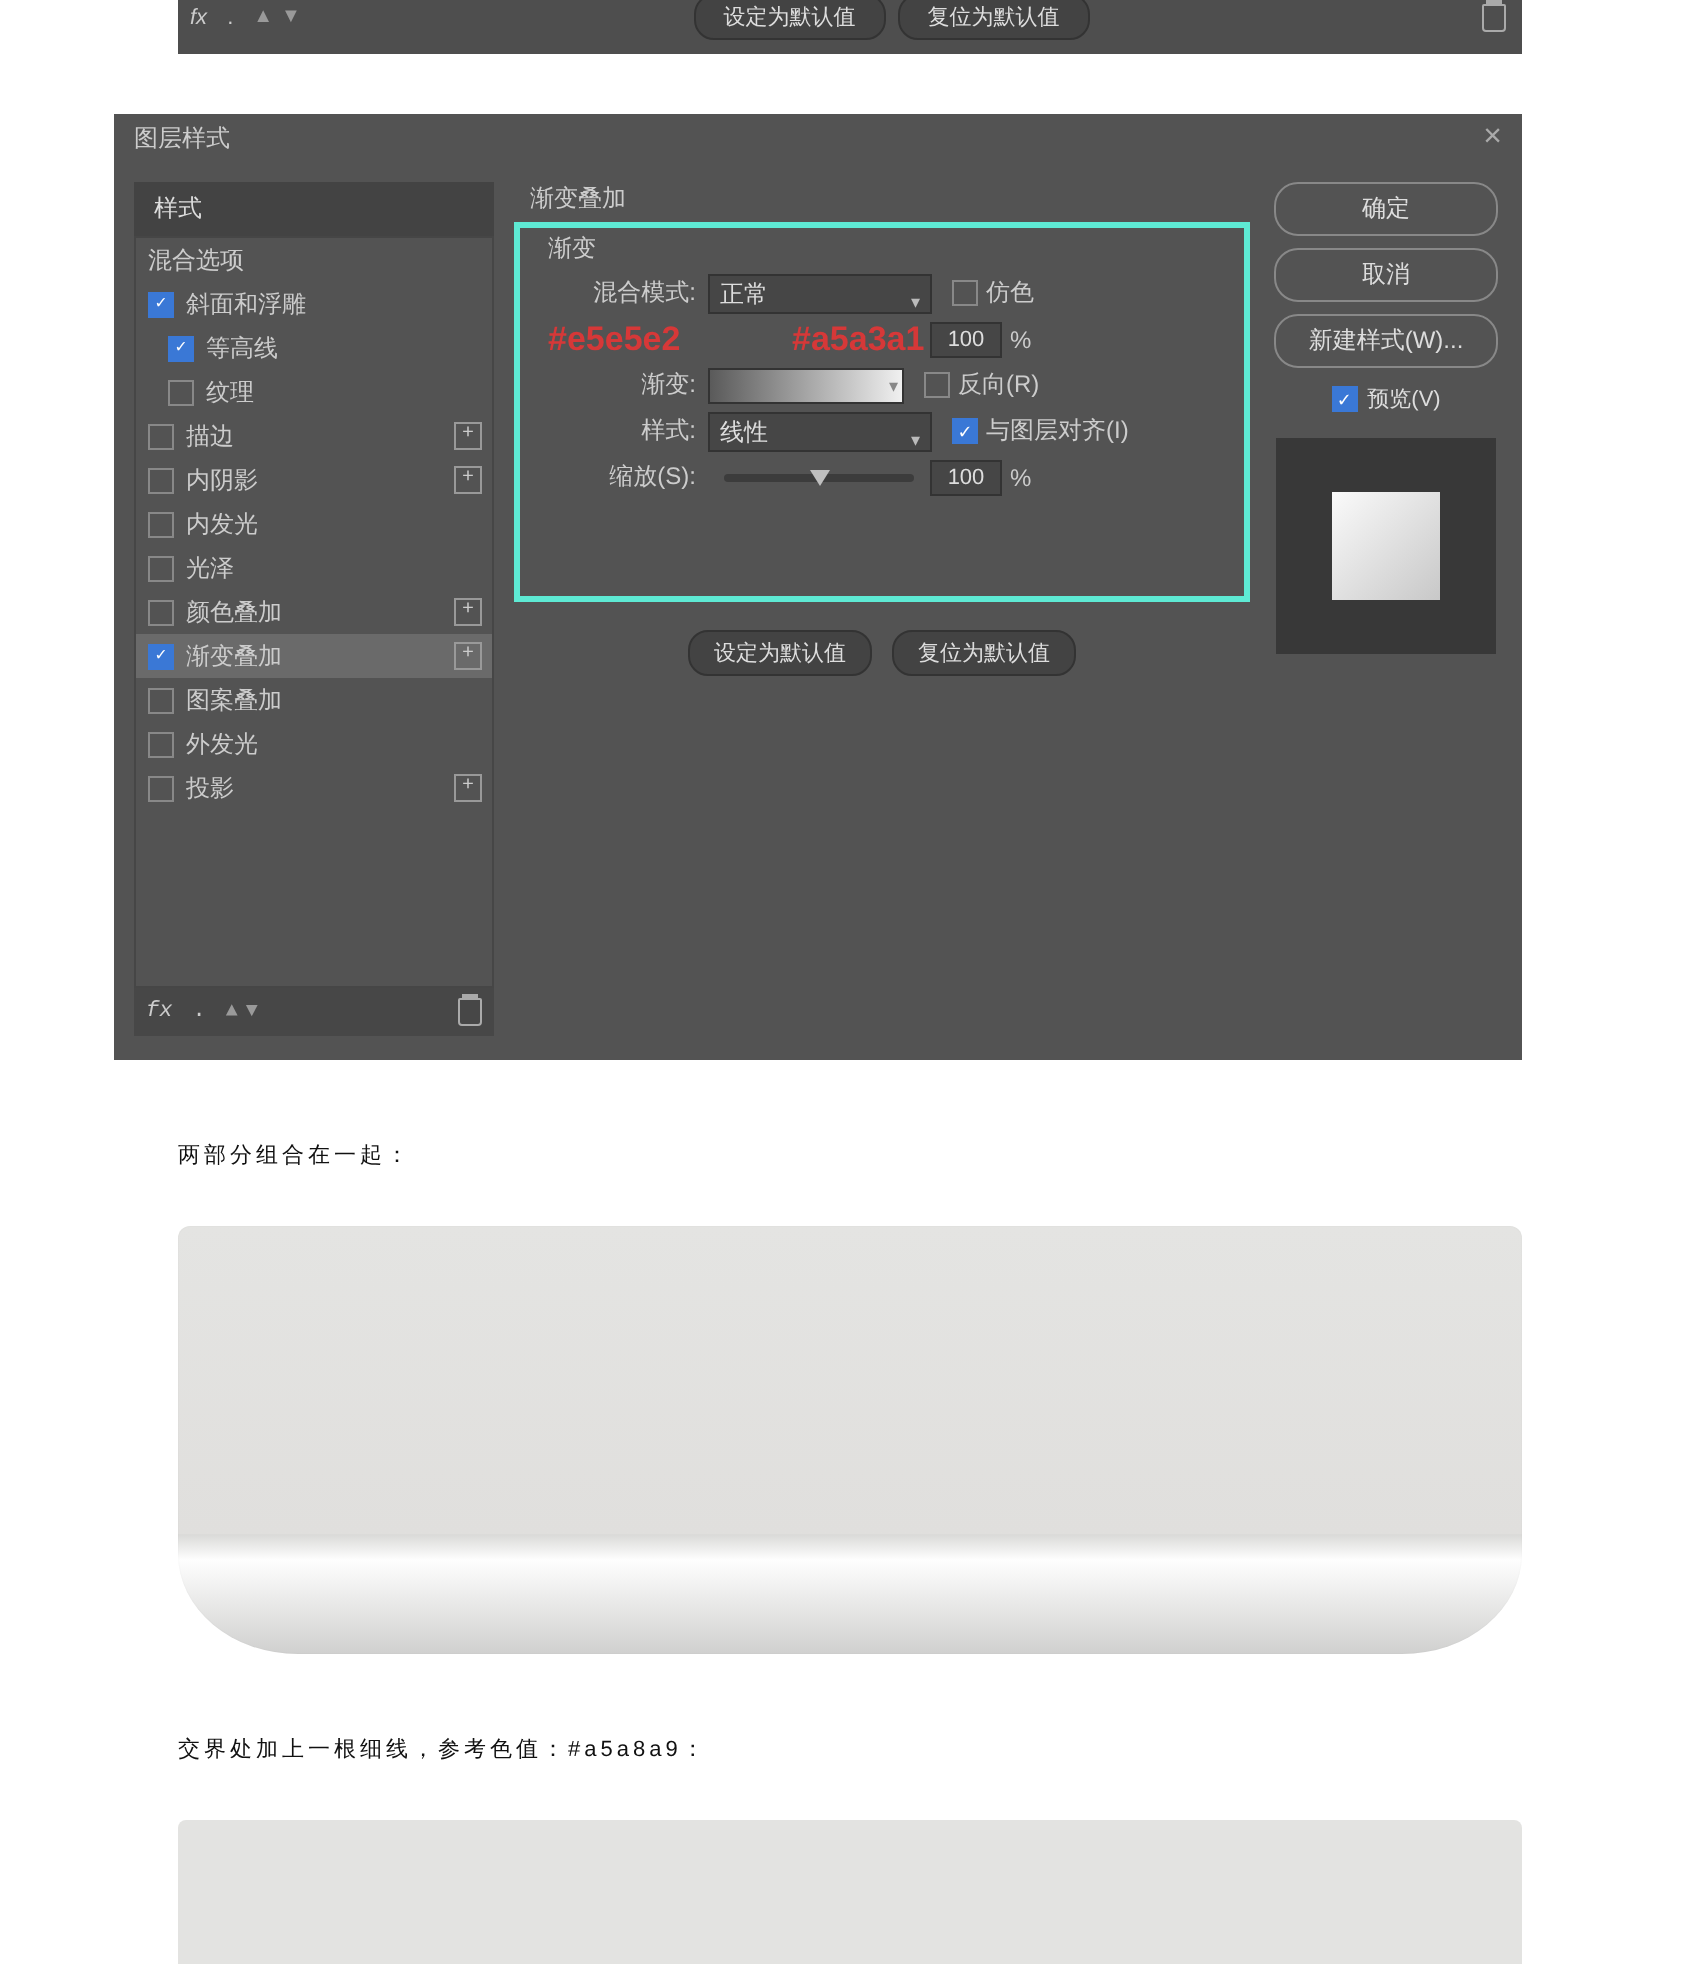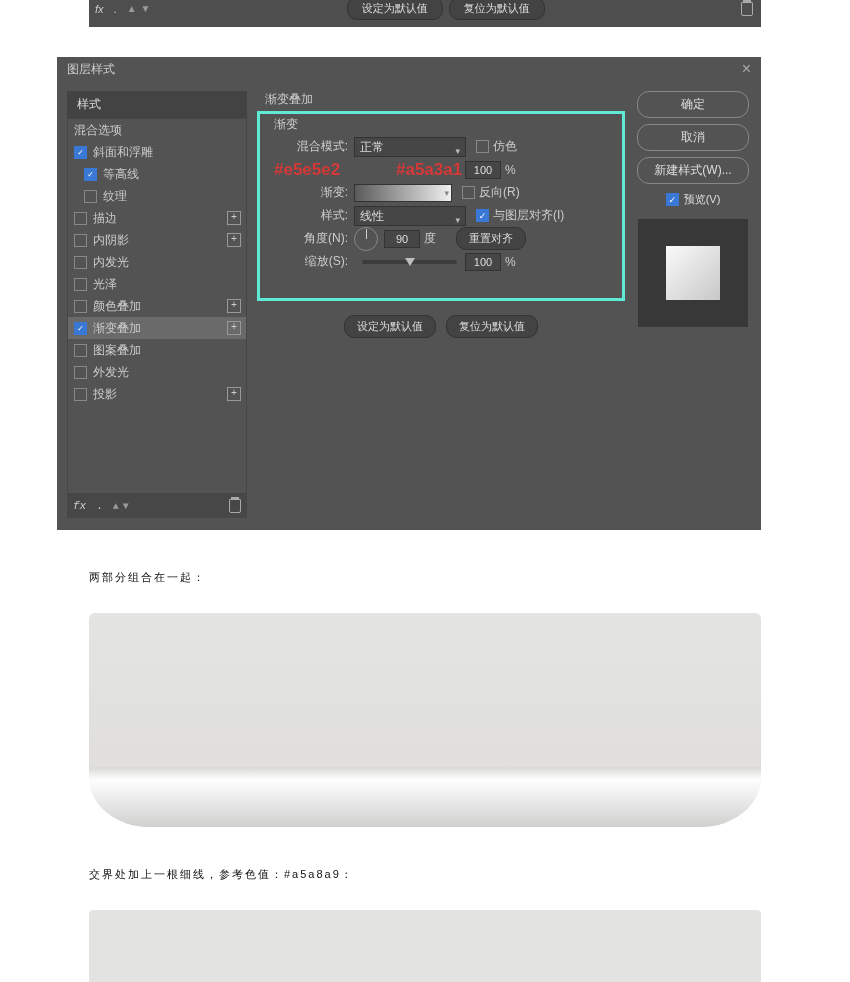--- a/index.html
+++ b/index.html
@@ -429,27 +429,20 @@
           <div class="srow">
             <span class="lbl">样式:</span>
             <div class="select">
               <span>线性</span>
                 <span class="caret">▾</span>
             </div>
             <div class="inline-cb checked">✓</div>
             <span>与图层对齐(I)</span>
           </div>
 
-          <div class="srow">
-            <span class="lbl">角度(N):</span>
-            <div class="angle-dial"></div>
-            <div class="num-box">90</div>
-            <span class="pct">度</span>
-            <div class="mini-btn" style="margin-left:20px;">重置对齐</div>
-          </div>
 
           <div class="srow">
             <span class="lbl">缩放(S):</span>
             <div class="slider">
                 <div class="thumb" style="left:50%;"></div>
               </div>
             <div class="num-box">100</div>
             <span class="pct">%</span>
           </div>
         </div>

